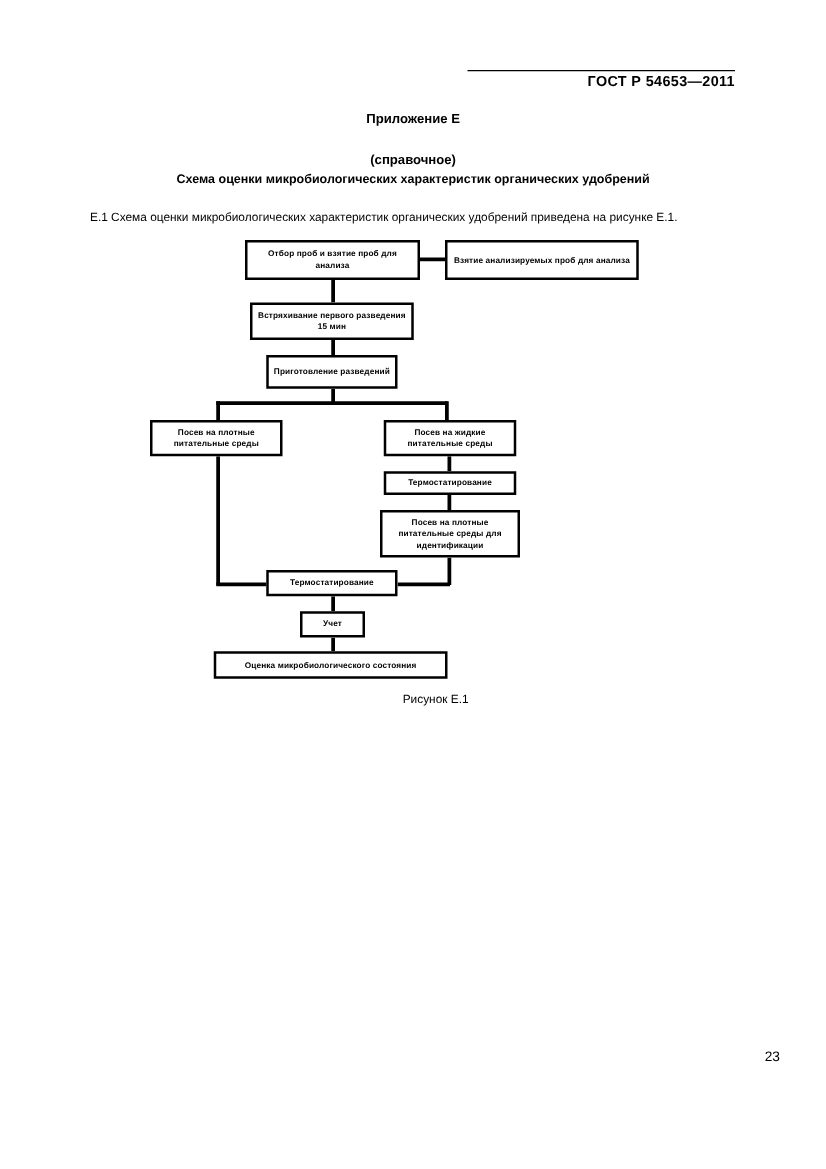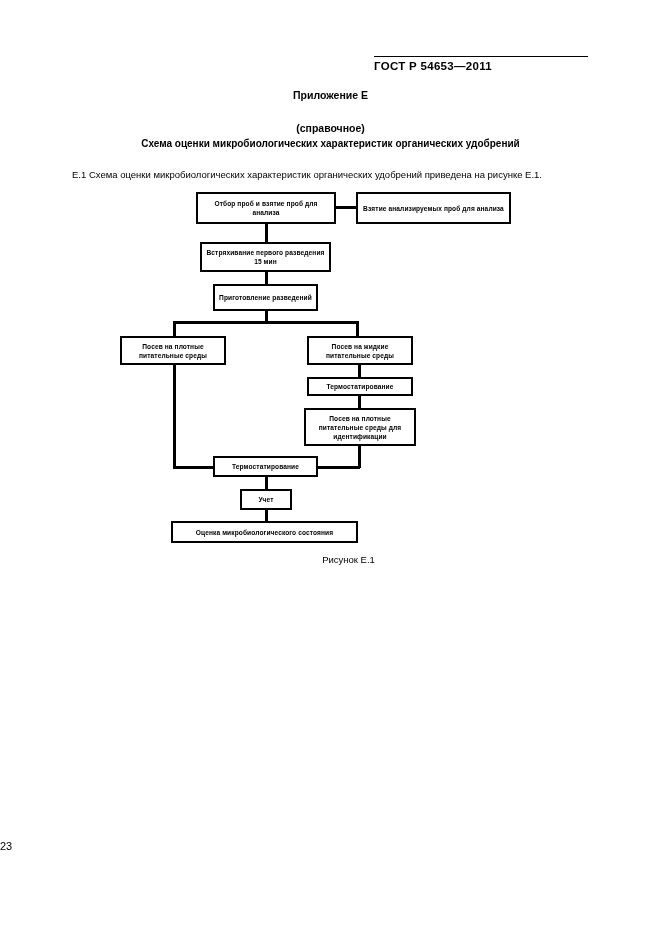--- a/index.html
+++ b/index.html
@@ -27,21 +27,21 @@
     top: 56px;
     width: 214px;
     height: 0;
     border-top: 1px solid #000;
   }
   #doc-code {
     position: absolute;
     left: 374px;
     top: 60px;
     width: 214px;
-    text-align: left;
+    text-align: right;
     font-size: 11.5px;
     font-weight: bold;
     letter-spacing: 0.3px;
   }
 
   
   #annex-label {
     position: absolute;
     left: 0;
     top: 89px;
@@ -119,21 +119,23 @@
     font-size: 9.5px;
     margin-left: 18px;
   }
 
   
   #page-number {
     position: absolute;
     left: 0;
     top: 840px;
     width: 588px;
+    text-align: right;
     font-size: 11px;
+    padding-left: 36px;
   }
 </style>
 </head>
 <body>
 
 <div id="page">
 
   <div id="header-rule"></div>
   <div id="doc-code">ГОСТ Р 54653—2011</div>
 

